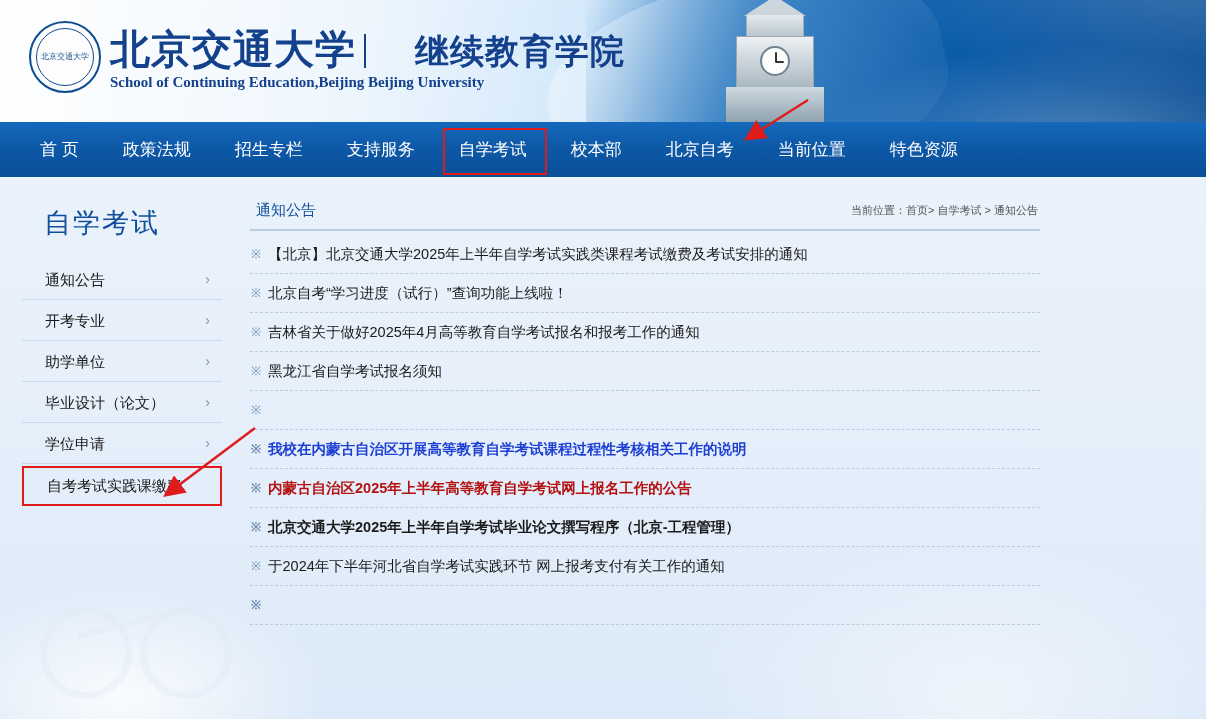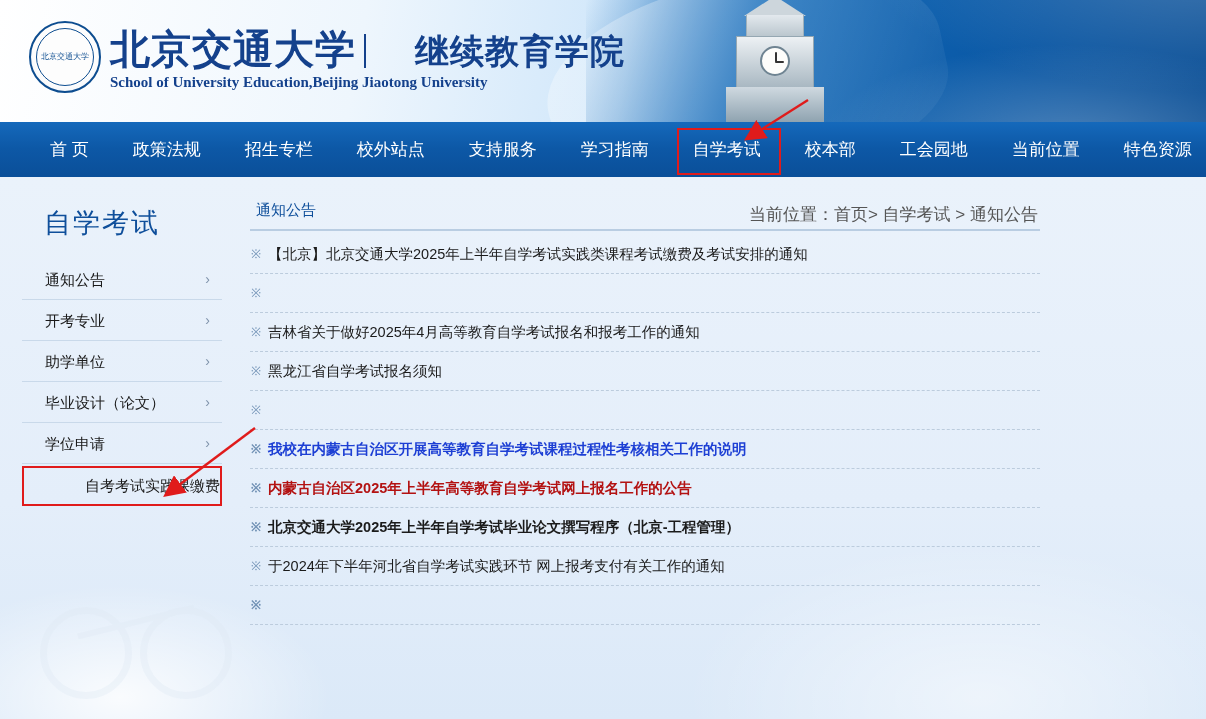--- a/index.html
+++ b/index.html
@@ -115,21 +115,21 @@
     font-size: 15px; font-weight: bold; color: #14418c;
     white-space: nowrap;
   }
 
   
   .nav {
     position: relative;
     width: 1206px; height: 55px;
     background: linear-gradient(180deg, #1569bb 0%, #0d58a6 48%, #0a4f99 100%);
     display: flex; align-items: center;
-    padding-left: 28px;
+    padding-left: 18px;
   }
   .nav-item {
     position: relative;
     color: #ffffff;
     font-size: 17px;
     padding: 0 22px;
     height: 55px; line-height: 55px;
     white-space: nowrap;
     cursor: pointer;
   }
@@ -196,41 +196,40 @@
     cursor: pointer;
   }
   .menu-item .chev {
     position: absolute; right: 12px; top: 0;
     font-size: 14px; color: #7f93ab;
   }
   .menu-item.boxed {
     border: 2px solid #e01b1b;
     height: 40px; line-height: 36px;
     margin-top: 2px;
-    text-align: right;
   }
 
   
   .content {
     position: absolute; left: 250px; top: 22px;
     width: 790px;
     z-index: 2;
   }
   .content-head {
     position: relative;
     height: 32px;
     border-bottom: 2px solid #b9cde2;
   }
   .content-head .label {
     position: absolute; left: 6px; top: 2px;
     color: #0f4f9b; font-size: 15px;
   }
   .content-head .crumb {
     position: absolute; right: 2px; top: 4px;
-    color: #555; font-size: 17px;
+    color: #555; font-size: 11px;
   }
   .news-list { margin-top: 4px; }
   .news-item {
     position: relative;
     height: 39px; line-height: 39px;
     border-bottom: 1px dashed #bcccdd;
     padding-left: 18px;
     font-size: 14.5px;
     color: #1b1b1b;
     white-space: nowrap;
@@ -261,33 +260,31 @@
         <div class="mid"></div>
       <div class="base"></div>
         <div class="clock"></div>
     </div>
     <div class="logo-seal">
       <div class="inner">北京交通大学</div>
     </div>
     <div class="cn-title">
       <span>北京交通大学</span><span class="bar"></span><span class="sub">继续教育学院</span>
     </div>
-    <div class="en-title">School of University Education,Beijing Jiaotong University</div>
+    <div class="en-title">School of Continuing Education,Beijing Beijing University</div>
   </div>
 
   <div class="nav">
     <div class="nav-item">首 页</div>
     <div class="nav-item">政策法规</div>
     <div class="nav-item">招生专栏</div>
-    <div class="nav-item">校外站点</div>
     <div class="nav-item">支持服务</div>
-    <div class="nav-item">学习指南</div>
     <div class="nav-item active-box">自学考试</div>
     <div class="nav-item">校本部</div>
-    <div class="nav-item">工会园地</div>
+    <div class="nav-item">北京自考</div>
     <div class="nav-item">当前位置</div>
     <div class="nav-item">特色资源</div>
   </div>
 
   <div class="body-wrap">
     <div class="watermark">
       <div class="w1"></div>
         <div class="w2"></div>
         <div class="wbar"></div>
     </div>
@@ -326,20 +323,21 @@
         <div class="label">通知公告</div>
         <div class="crumb">当前位置：首页&gt; 自学考试 &gt; 通知公告</div>
       </div>
       <div class="news-list">
         <div class="news-item">
           <span class="dot">※</span>
           <span>【北京】北京交通大学2025年上半年自学考试实践类课程考试缴费及考试安排的通知</span>
         </div>
         <div class="news-item">
           <span class="dot">※</span>
+          <span>北京自考“学习进度（试行）”查询功能上线啦！</span>
         </div>
         <div class="news-item">
           <span class="dot">※</span>
           <span>吉林省关于做好2025年4月高等教育自学考试报名和报考工作的通知</span>
         </div>
         <div class="news-item">
           <span class="dot">※</span>
           <span>黑龙江省自学考试报名须知</span>
         </div>
         <div class="news-item">

